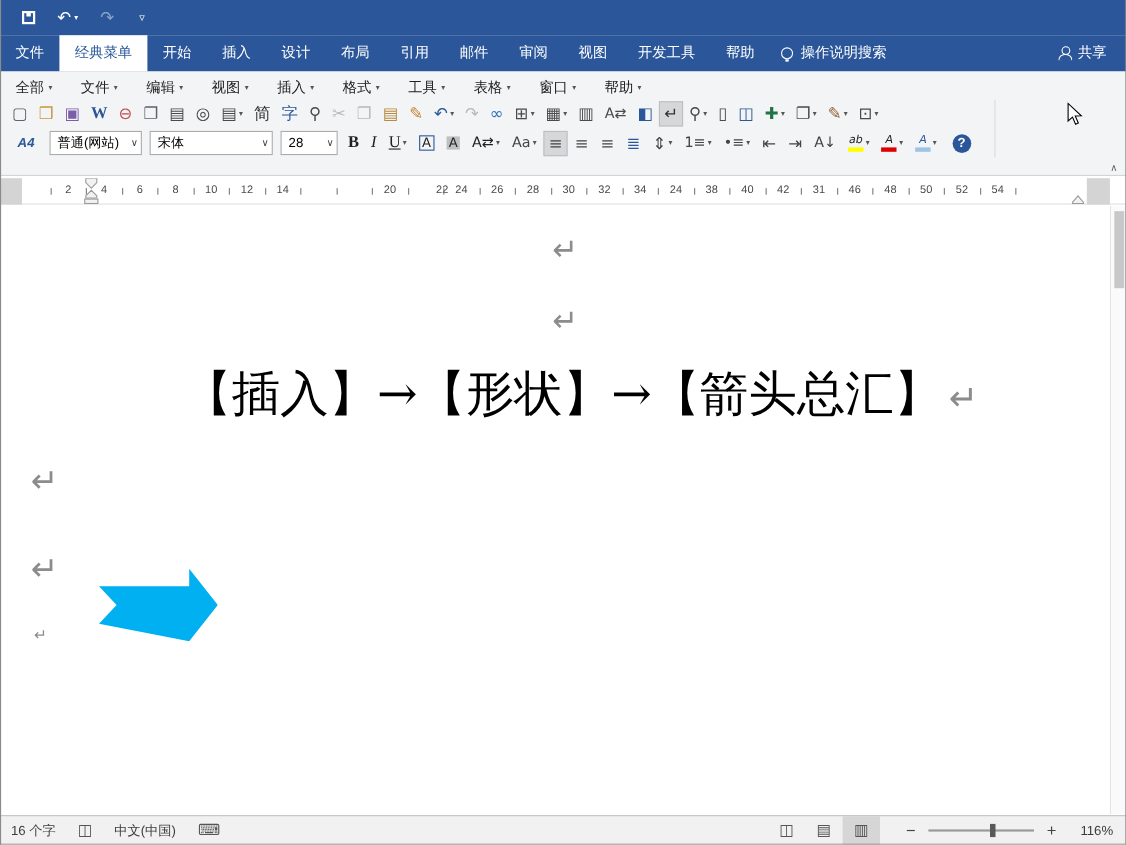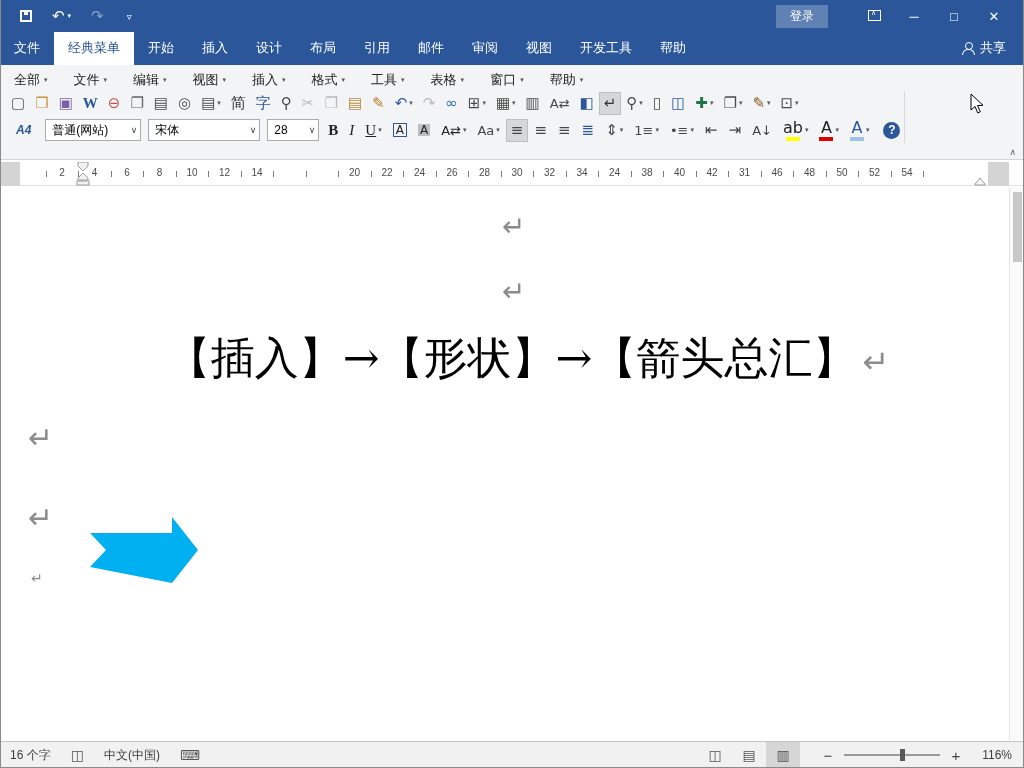--- a/index.html
+++ b/index.html
@@ -46,21 +46,21 @@
   .tbtn.small .g { font-size:13px; }
   .tbtn .dd { font-size:7px; color:#555; margin-left:2px; }
   .tbtn.active { background:#D5D7D9; border-color:#BDBFC1; }
   .tbtn.disabled { opacity:.35; }
   .g.serifB { font-family:"Liberation Serif",serif; font-weight:bold; }
   .g.serifI { font-family:"Liberation Serif",serif; font-style:italic; }
   .g.und { text-decoration:underline; font-family:"Liberation Serif",serif; }
   .g.boxed { border:1px solid #2B579A; padding:0 2px; font-size:12px !important; }
   .g.shade { background:#BFBFBF; padding:0 2px; font-size:12px !important; }
   .barwrap { display:flex; flex-direction:column; align-items:center; line-height:1; }
-  .barwrap .g { font-size:16px; }
+  .barwrap .g { font-size:10px;font-style:italic; }
   .colorbar { width:14px; height:4px; margin-top:1px; }
   .combo { display:flex; align-items:center; justify-content:space-between; background:#fff; border:1px solid #ABABAB; height:22px; font-size:12px; padding:0 3px 0 6px; margin:0 3px; cursor:default; }
   .combo .cv { white-space:nowrap; overflow:hidden; }
   .combo .ca { font-size:9px; color:#444; margin-left:4px; }
   .helpbtn { width:17px; height:17px; border-radius:50%; background:#2B579A; color:#fff; font-size:12px; font-weight:bold; display:flex; align-items:center; justify-content:center; margin-left:3px; }
   .a4icon { font-size:12px; font-style:italic; font-weight:bold; color:#2B579A; padding:0 5px; }
   .vsep { position:absolute; left:904px; top:26px; width:1px; height:52px; background:#D7D9DB; }
   .collapse { position:absolute; right:8px; bottom:2px; font-size:9px; color:#666; cursor:default; }
 
   
@@ -109,45 +109,42 @@
     <span class="qbtn">
         <span>↶</span>
         <span class="dd-sm">▾</span>
       </span>
     <span class="qbtn dim">
         <span>↷</span>
       </span>
     <span class="qbtn">
         <span class="dd-sm" style="font-size:10px">▿</span>
       </span>
-  </div>
-  <div class="title-right">
-    <span class="signin">登录</span>
-    <span class="wbtn"><span class="ribbon-opts"></span></span>
-    <span class="wbtn">─</span>
-    <span class="wbtn">□</span>
-    <span class="wbtn">✕</span>
   </div>
 </div>
 
 <div class="tabrow">
   <span class="rtab">文件</span>
   <span id="tabs-host" style="display:flex">
       <span class="rtab active">经典菜单</span>
       <span class="rtab">开始</span>
       <span class="rtab">插入</span>
       <span class="rtab">设计</span>
       <span class="rtab">布局</span>
       <span class="rtab">引用</span>
       <span class="rtab">邮件</span>
       <span class="rtab">审阅</span>
       <span class="rtab">视图</span>
       <span class="rtab">开发工具</span>
       <span class="rtab">帮助</span>
     </span>
+  <span class="tellme">
+    <span class="bulb"></span>
+    <span>操作说明搜索</span>
+  </span>
   <span class="share">
     <span class="person"></span>
     <span>共享</span>
   </span>
 </div>
 
 <div class="ribbon">
   <div class="menurow" id="menubar">
       <span class="menuitem">
         <span>全部</span>
@@ -294,21 +291,21 @@
       </span>
       <span class="tbtn">
         <span class="g" style="color: rgb(74, 74, 74);">⊡</span>
         <span class="dd">▾</span>
       </span>
     </div>
   <div class="formatrow" id="formatrow">
       <span class="tbtn">
         <span class="a4icon">A4</span>
       </span>
-      <span class="combo" style="width: 96px;">
+      <span class="combo" style="width: 84px;">
         <span class="cv">普通(网站)</span>
         <span class="ca">∨</span>
       </span>
       <span class="combo" style="width: 112px;">
         <span class="cv">宋体</span>
         <span class="ca">∨</span>
       </span>
       <span class="combo" style="width: 52px;">
         <span class="cv">28</span>
         <span class="ca">∨</span>
@@ -424,21 +421,21 @@
     <span class="rnum" style="left: 224.5px;">12</span>
     <span class="rtick" style="left: 240.75px;"></span>
     <span class="rnum" style="left: 257px;">14</span>
     <span class="rtick" style="left: 273.25px;"></span>
     <span class="rnum" style="left: 289.5px; margin-top: 25px;">16</span>
     <span class="rtick" style="left: 305.75px;"></span>
     <span class="rnum" style="left: 322px; margin-top: 48px;">18</span>
     <span class="rtick" style="left: 338.25px;"></span>
     <span class="rnum" style="left: 354.5px;">20</span>
     <span class="rtick" style="left: 370.75px;"></span>
-    <span class="rnum" style="left: 387px;">22</span>
+    <span class="rnum" style="left: 402px;">22</span>
     <span class="rtick" style="left: 403.25px;"></span>
     <span class="rnum" style="left: 419.5px;">24</span>
     <span class="rtick" style="left: 435.75px;"></span>
     <span class="rnum" style="left: 452px;">26</span>
     <span class="rtick" style="left: 468.25px;"></span>
     <span class="rnum" style="left: 484.5px;">28</span>
     <span class="rtick" style="left: 500.75px;"></span>
     <span class="rnum" style="left: 517px;">30</span>
     <span class="rtick" style="left: 533.25px;"></span>
     <span class="rnum" style="left: 549.5px;">32</span>

